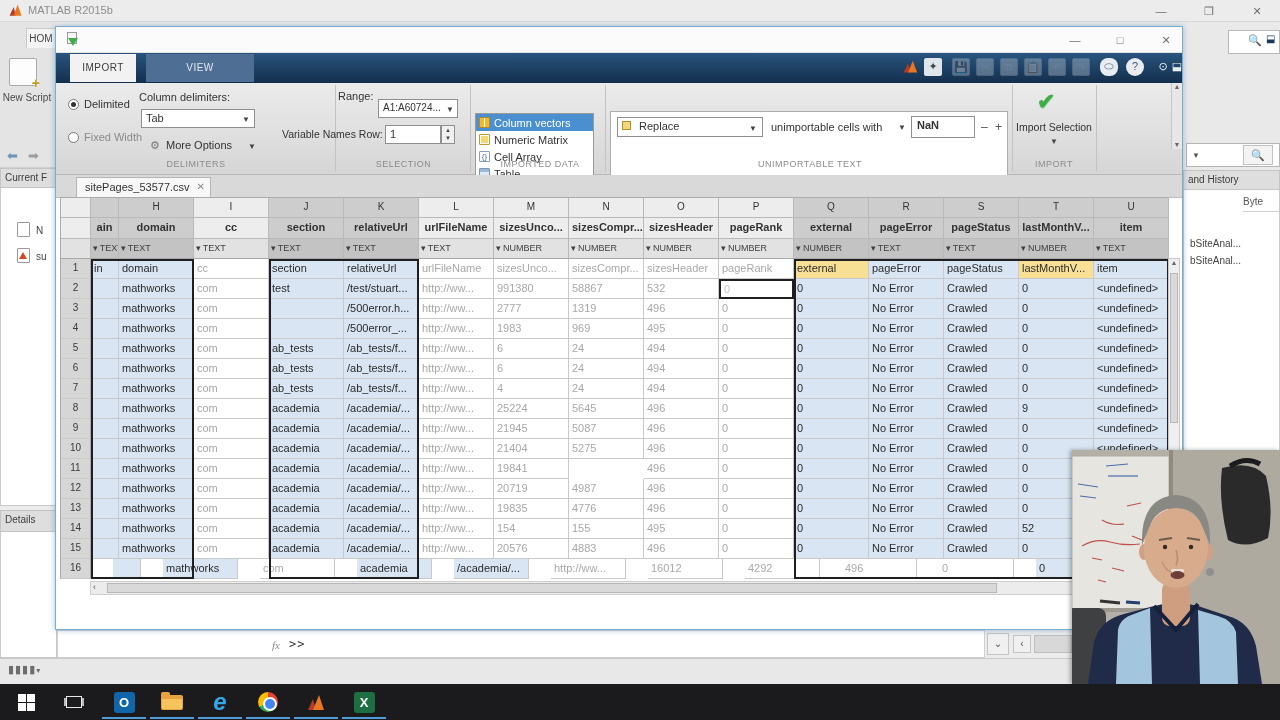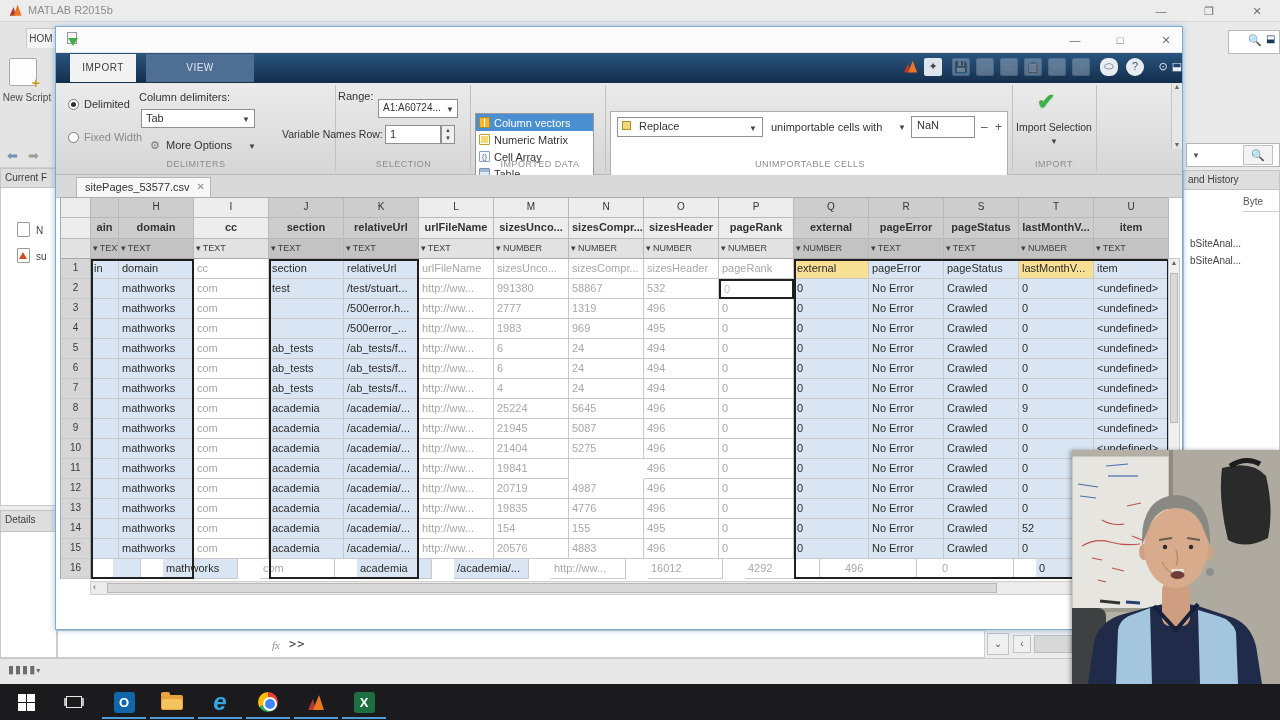--- a/index.html
+++ b/index.html
@@ -266,27 +266,27 @@
       <div class="ts-label" style="left:419px;width:130px;">IMPORTED DATA</div>
 
       <div class="unimp-panel">
         <div class="combo" style="left:6px;top:5px;width:146px;height:20px;">
           <span style="display:inline-block;width:9px;height:9px;background:#f4d67a;border:1px solid #b58d2a;margin-right:5px;"></span>
           <span>Replace</span>
           <span class="caret" style="position:absolute;right:5px;top:6px;">▼</span>
         </div>
         <span class="abs ts-text" style="left:160px;top:9px;">unimportable cells with</span>
         <span class="abs caret" style="left:287px;top:11px;">▼</span>
-        <div class="nan-box" style="left:300px;top:4px;width:64px;height:22px;">
+        <div class="nan-box" style="left:300px;top:4px;width:64px;height:22px;font-weight:bold;">
           <span>NaN</span>
         </div>
         <span class="abs" style="left:370px;top:8px;color:#555;font-size:12px;">–</span>
         <span class="abs" style="left:384px;top:8px;color:#555;font-size:12px;">+</span>
       </div>
-      <div class="ts-label" style="left:554px;width:400px;">UNIMPORTABLE CELLS</div>
+      <div class="ts-label" style="left:554px;width:400px;">UNIMPORTABLE TEXT</div>
 
       <div class="abs import-check" style="left:981px;top:6px;">✔</div>
       <div class="abs ts-text" style="left:956px;top:38px;width:84px;text-align:center;font-size:10.5px;line-height:13px;">
         <span>Import Selection</span>
         <span class="caret">▼</span>
       </div>
       <div class="ts-label" style="left:958px;width:80px;">IMPORT</div>
     </div>
 
     <div class="iw doc-tabbar">

